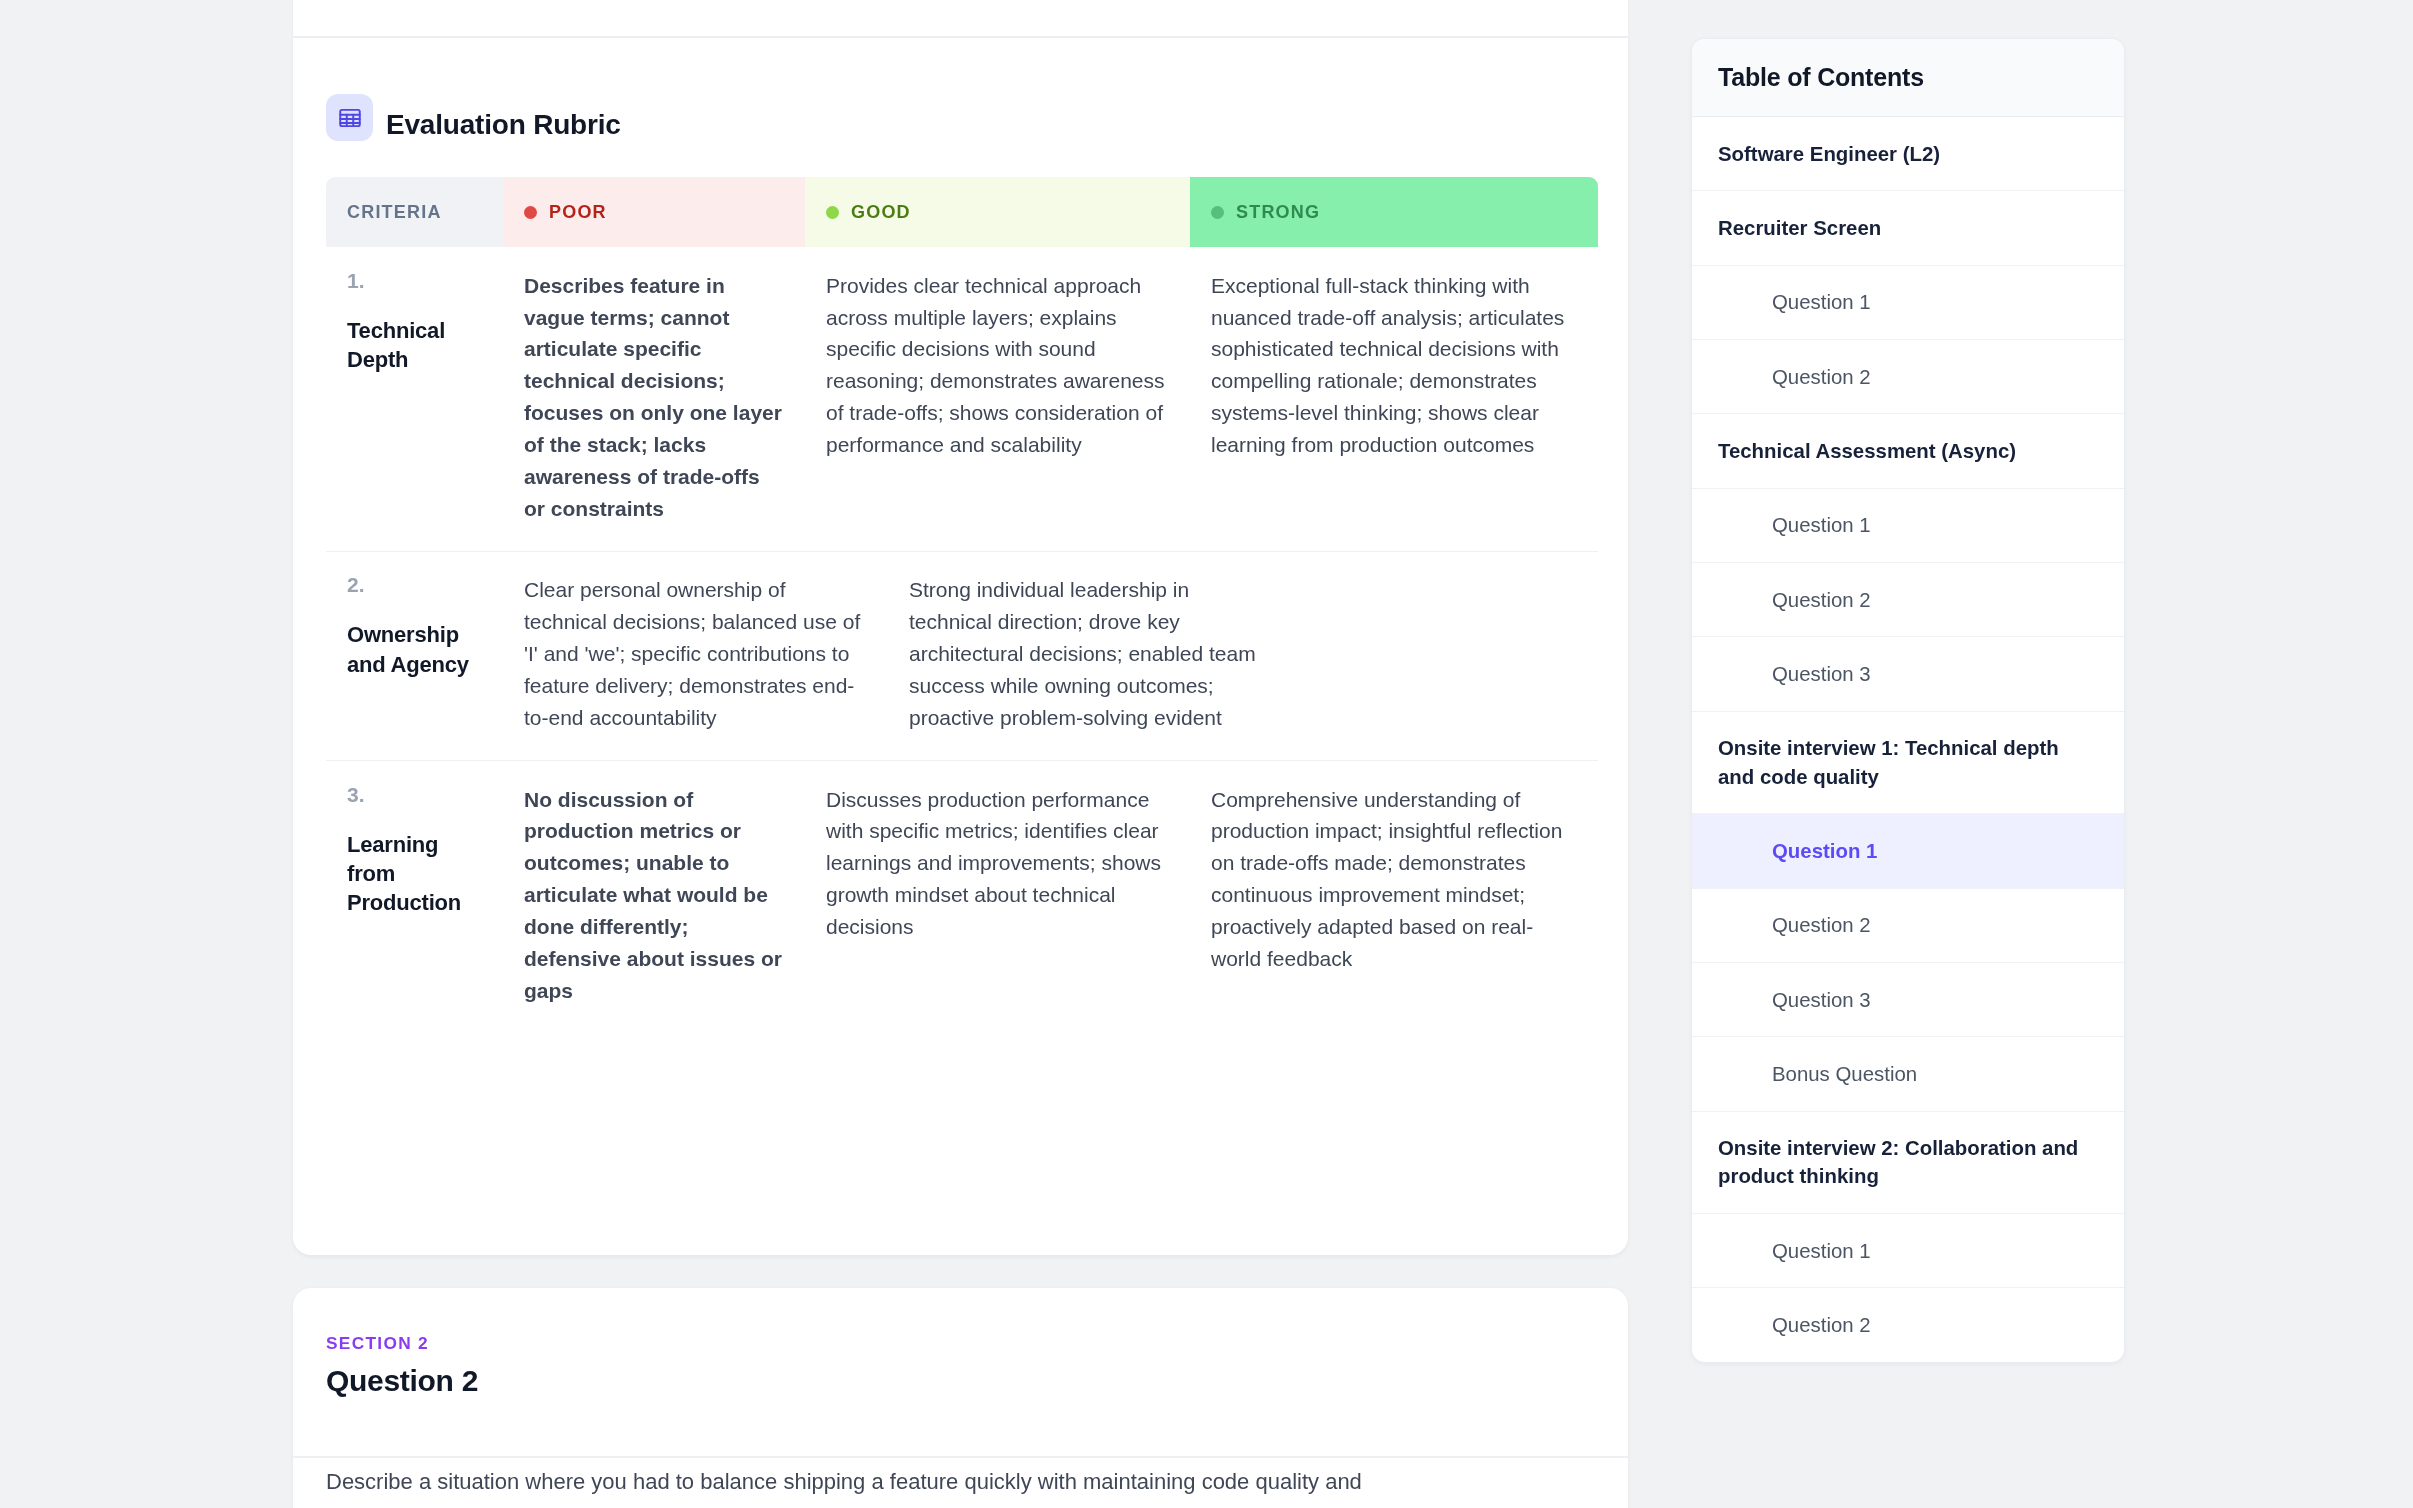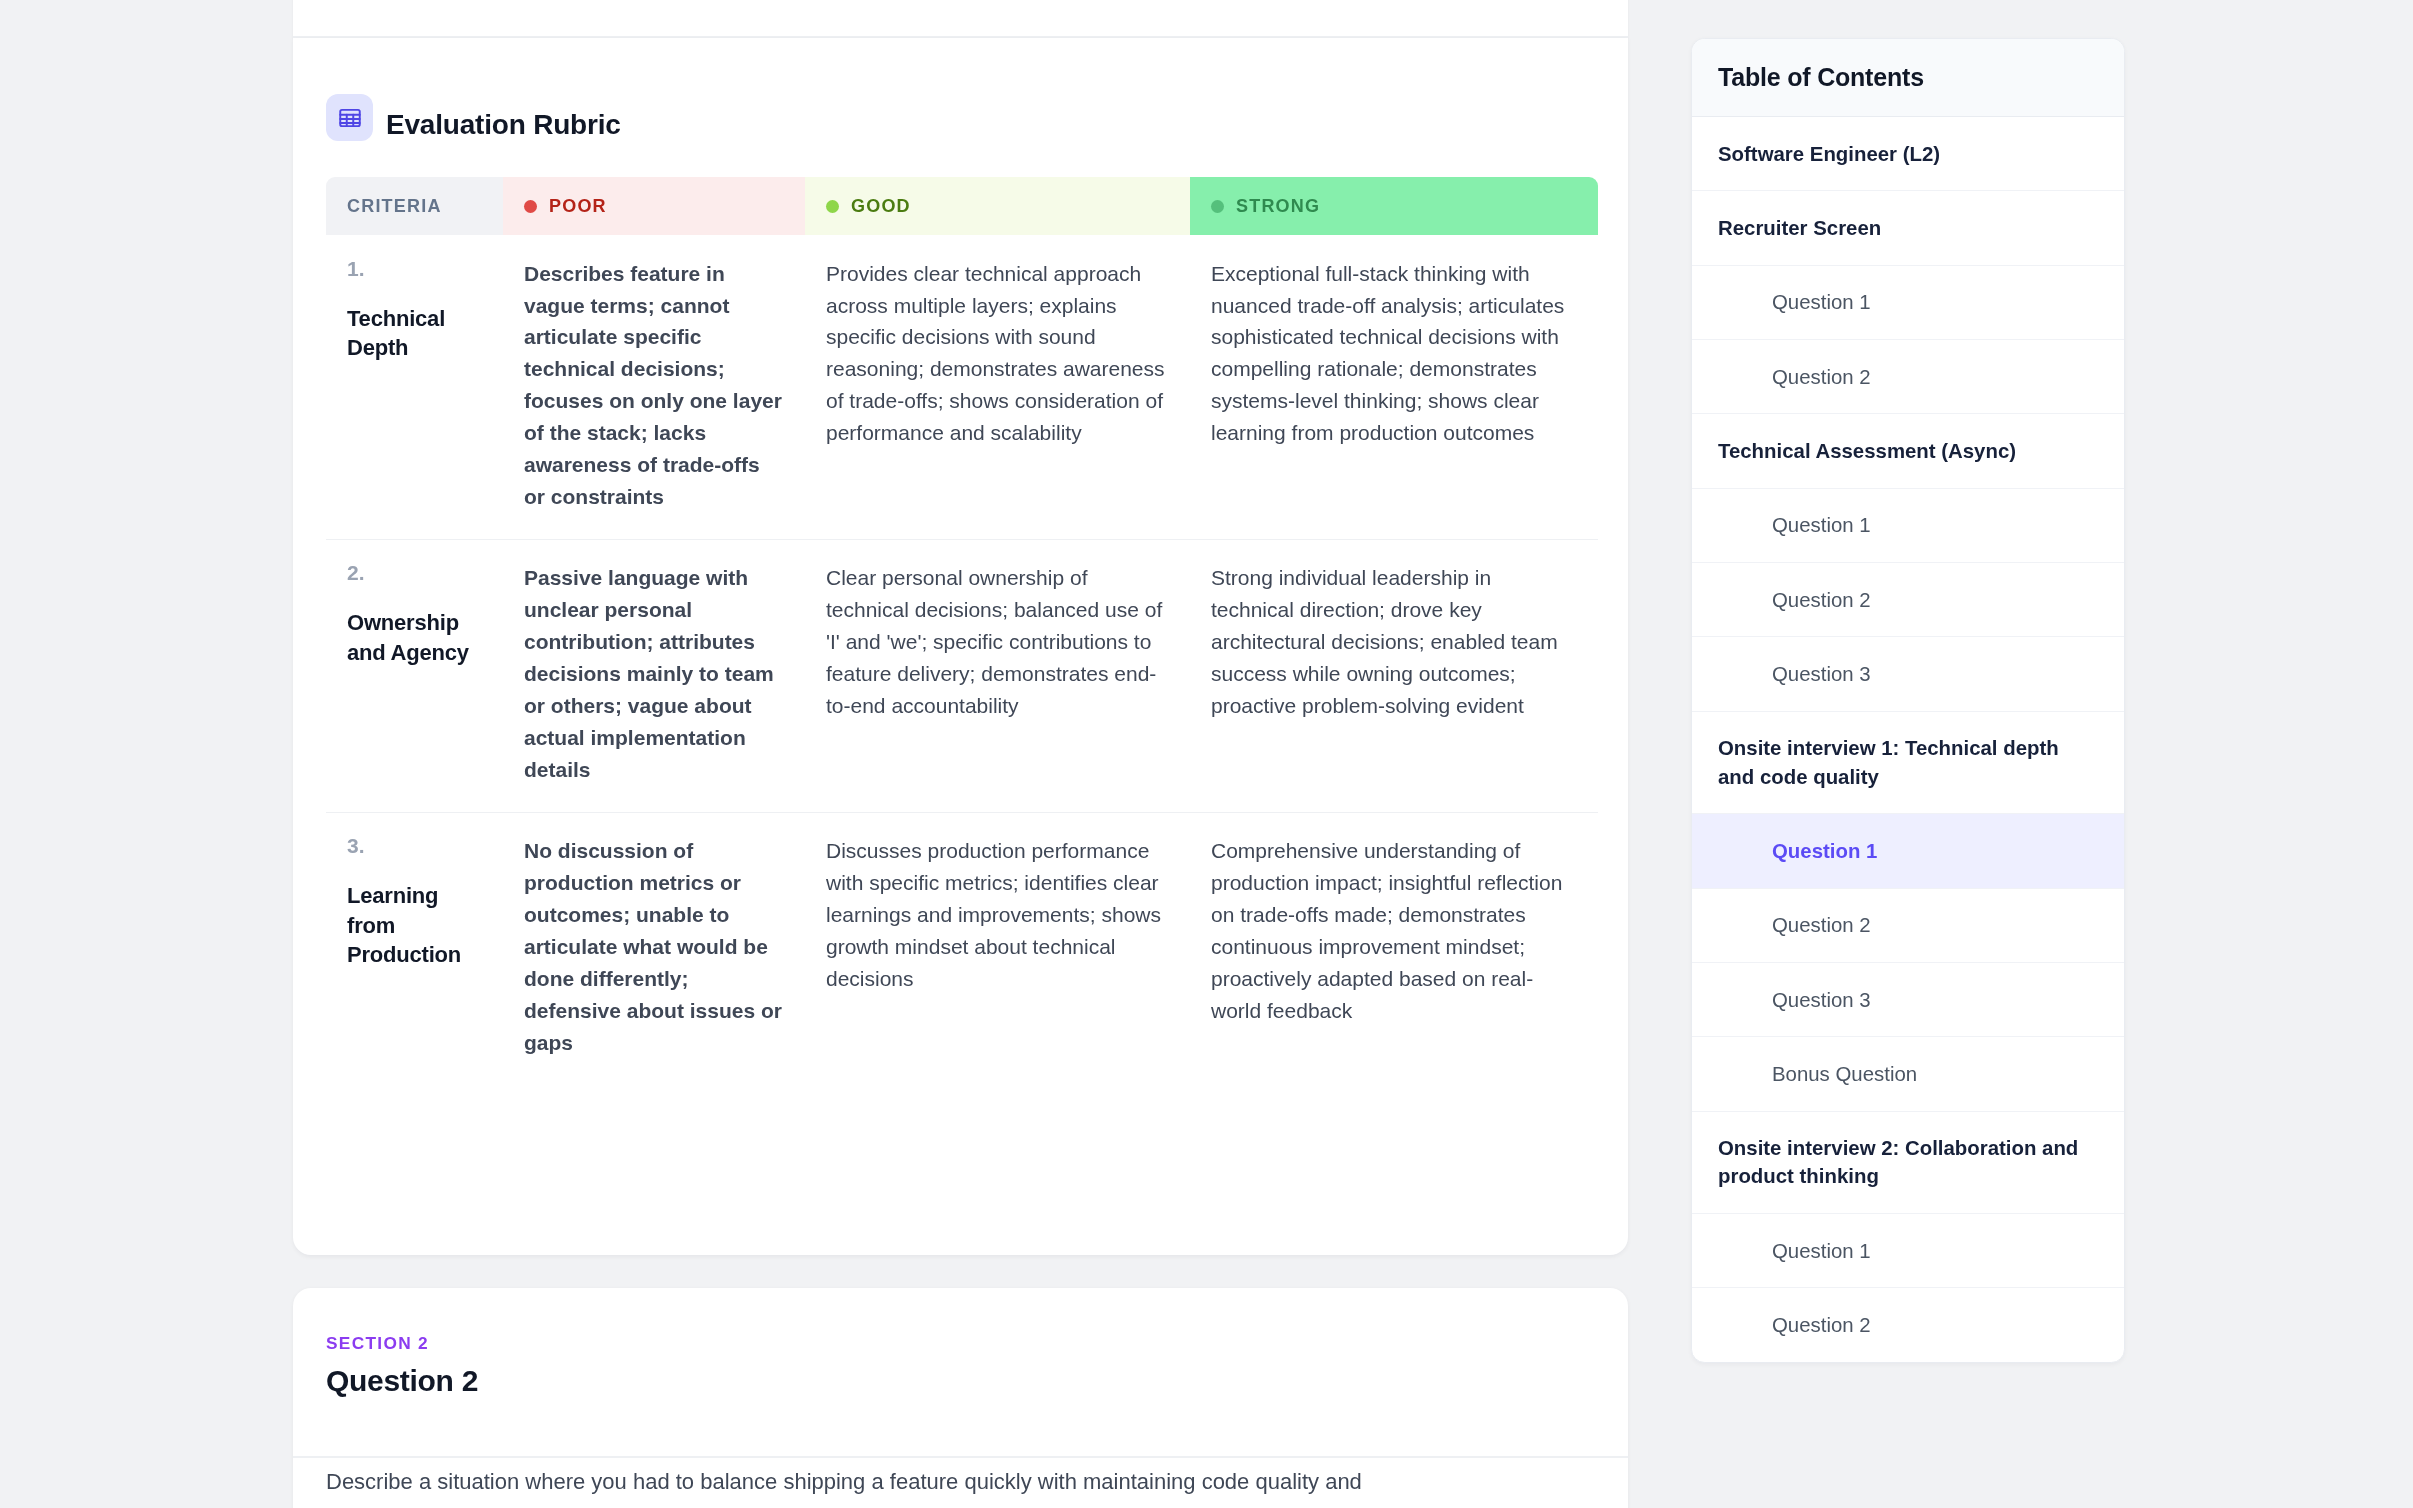--- a/index.html
+++ b/index.html
@@ -56,21 +56,21 @@
   }
 
   
   .rubric-table { margin: 36px 33px 0 33px; width: 1272px; }
 
   .thead { display: flex; border-radius: 9px 9px 0 0; overflow: hidden; }
   .th {
     padding: 19.6px 0 19.6px 21px;
     font-size: 18px; font-weight: 700; letter-spacing: 1.2px;
     display: flex; align-items: center; gap: 12px;
-    height: 58px;
+    height: 70px;
   }
   .th-criteria { width: 177px; background: #f1f2f5; color: #64748b; }
   .th-poor     { width: 302px; background: #fcecec; color: #b42318; }
   .th-good     { width: 385px; background: #f6fbe8; color: #4b7c11; }
   .th-strong   { width: 408px; background: #86efac; color: #2f8a4f; }
   .dot { width: 13px; height: 13px; border-radius: 50%; flex: 0 0 auto; }
   .dot-poor   { background: #e04a46; }
   .dot-good   { background: #8ed64a; }
   .dot-strong { background: #55c07c; }
 
@@ -209,21 +209,20 @@
         <div class="td td-poor cell-text">Describes feature in vague terms; cannot articulate specific technical decisions; focuses on only one layer of the stack; lacks awareness of trade-offs or constraints</div>
         <div class="td td-good cell-text">Provides clear technical approach across multiple layers; explains specific decisions with sound reasoning; demonstrates awareness of trade-offs; shows consideration of performance and scalability</div>
         <div class="td td-strong cell-text">Exceptional full-stack thinking with nuanced trade-off analysis; articulates sophisticated technical decisions with compelling rationale; demonstrates systems-level thinking; shows clear learning from production outcomes</div>
       </div>
 
       <div class="trow">
         <div class="td td-criteria">
           <div class="crit-num">2.</div>
           <div class="crit-name">Ownership and Agency</div>
         </div>
-        <div class="td td-poor cell-text">Passive language with unclear personal contribution; attributes decisions mainly to team or others; vague about actual implementation details</div>
         <div class="td td-good cell-text">Clear personal ownership of technical decisions; balanced use of 'I' and 'we'; specific contributions to feature delivery; demonstrates end-to-end accountability</div>
         <div class="td td-strong cell-text">Strong individual leadership in technical direction; drove key architectural decisions; enabled team success while owning outcomes; proactive problem-solving evident</div>
       </div>
 
       <div class="trow">
         <div class="td td-criteria">
           <div class="crit-num">3.</div>
           <div class="crit-name">Learning from Production</div>
         </div>
         <div class="td td-poor cell-text">No discussion of production metrics or outcomes; unable to articulate what would be done differently; defensive about issues or gaps</div>

